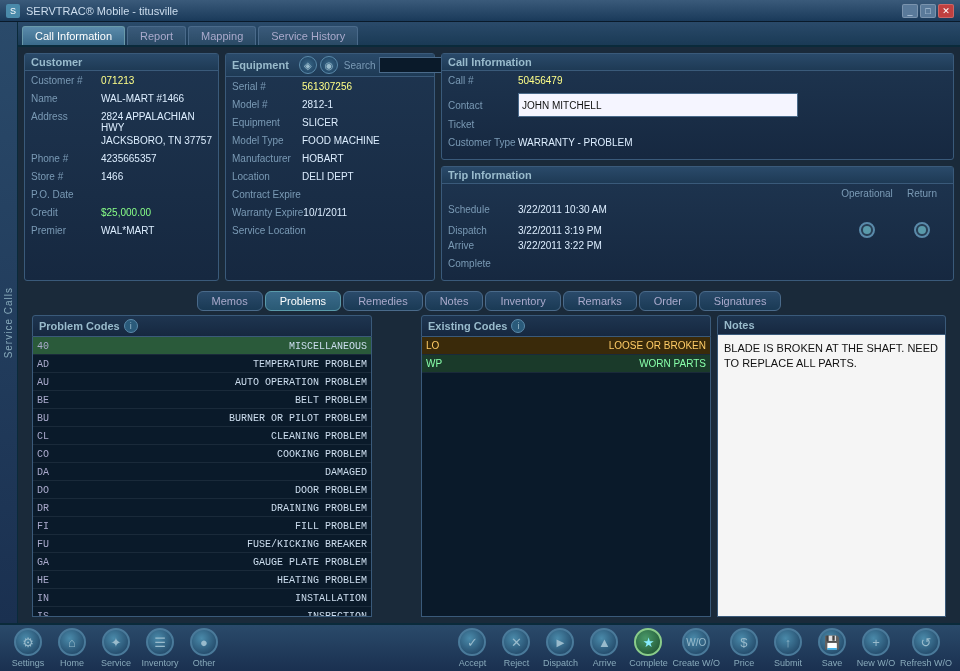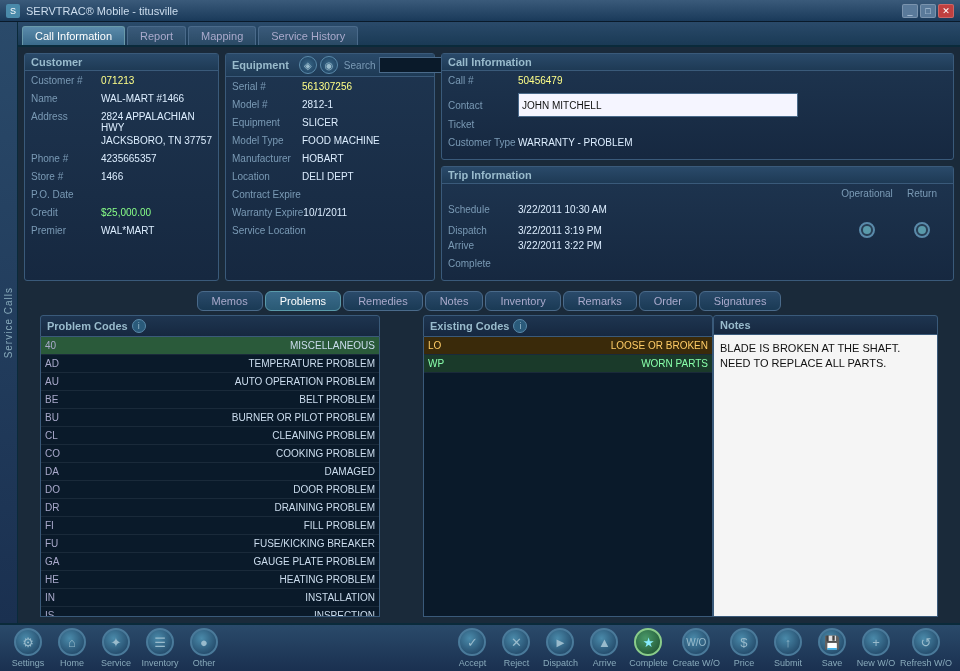--- a/index.html
+++ b/index.html
@@ -258,21 +258,22 @@
     .sub-tab.active {
       background: linear-gradient(to bottom, #3a6a8a, #2a5a75);
       color: white;
       border-color: #5a9aaa;
     }
 
     
     .three-col {
       display: flex;
       flex: 1;
-      padding: 0 22px 6px;
+      gap: 6px;
+      padding: 0 14px 6px;
       overflow: hidden;
     }
 
     
     .problem-col {
       width: 340px;
       display: flex;
       flex-direction: column;
     }
     .col-header {
@@ -301,23 +302,24 @@
     }
     .code-list {
       flex: 1;
       background: #0a1a2a;
       border: 1px solid #3a5a7a;
       border-top: none;
       overflow-y: auto;
     }
     .code-row {
       display: flex;
-      align-items: center;
+      align-items: flex-end;
       border-bottom: 1px solid #1a2a3a;
       min-height: 18px;
+      font-family: Liberation Mono, monospace;
     }
     .code-row.selected { background: #2a5a3a; }
     .code-key {
       width: 36px;
       padding: 2px 4px;
       color: #aac;
       font-size: 10px;
       text-align: left;
       flex-shrink: 0;
     }

